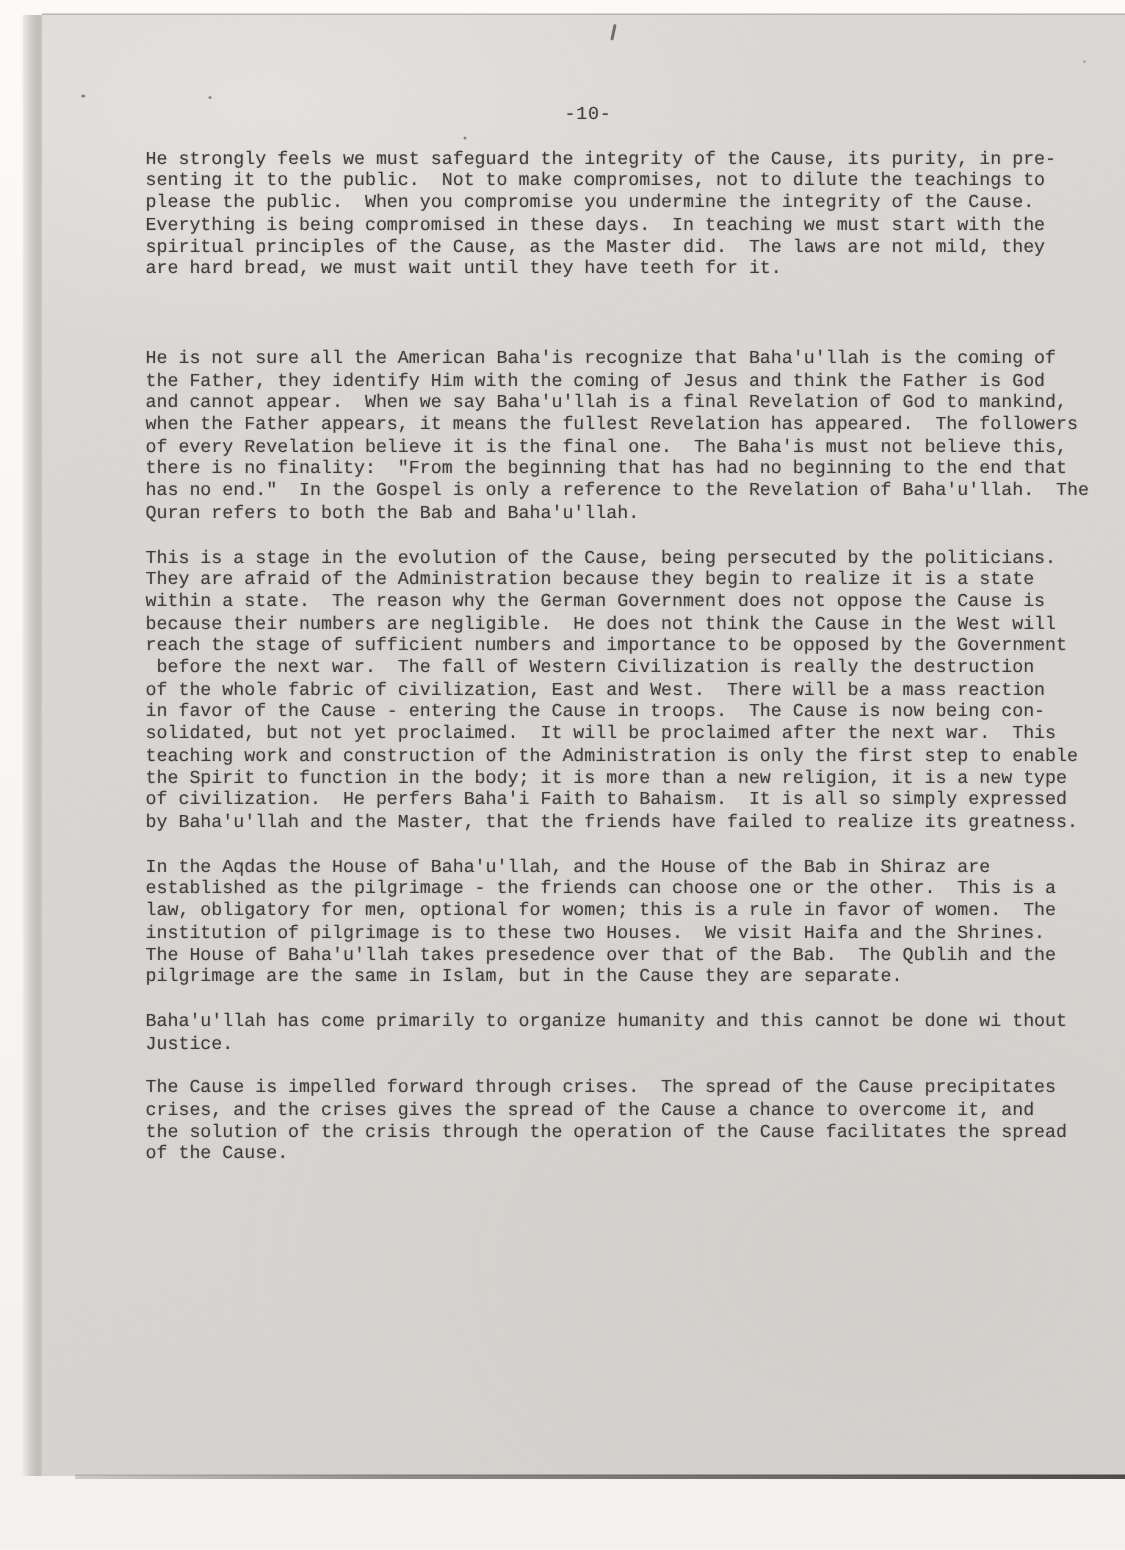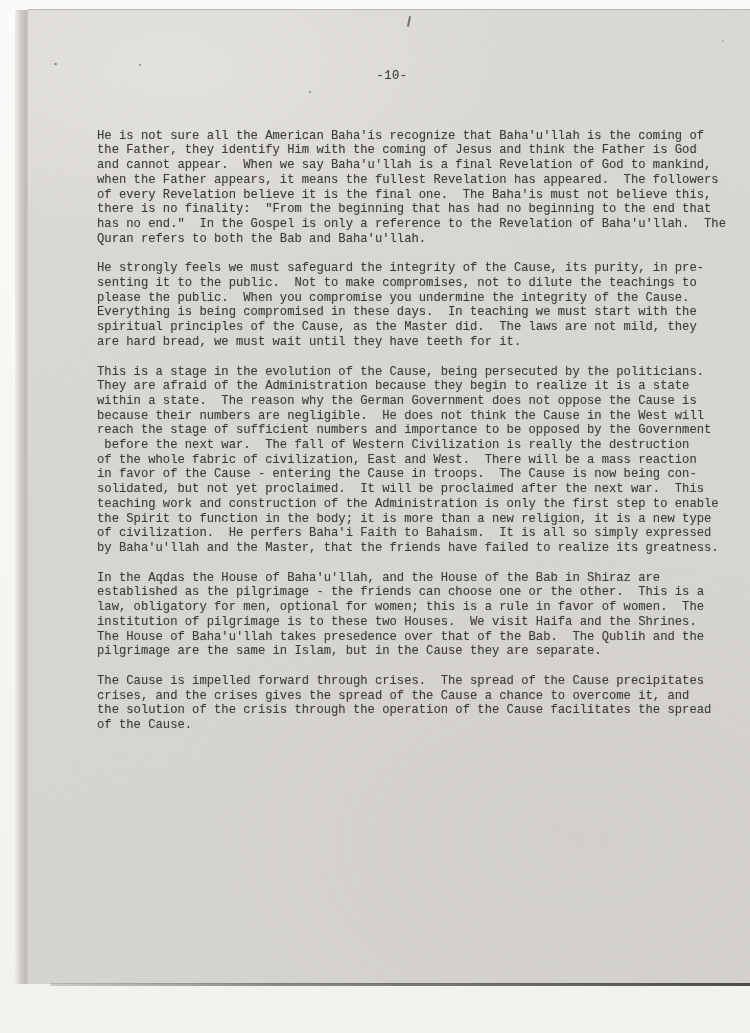--- a/index.html
+++ b/index.html
@@ -105,53 +105,55 @@
       <feColorMatrix in="n" type="saturate" values="0"></feColorMatrix>
       <feComponentTransfer>
           <feFuncA type="linear" slope="0.07" intercept="0"></feFuncA>
         </feComponentTransfer>
     </filter>
     <rect width="100%" height="100%" filter="url(#grain)"></rect>
   </svg>
 
   <div class="content">
     <div class="pagenum">-10-</div>
+    <p class="para">He strongly feels we must safeguard the integrity of the Cause, its purity, in pre-
+senting it to the public.  Not to make compromises, not to dilute the teachings to
+please the public.  When you compromise you undermine the integrity of the Cause.
+Everything is being compromised in these days.  In teaching we must start with the
+spiritual principles of the Cause, as the Master did.  The laws are not mild, they
+are hard bread, we must wait until they have teeth for it.</p>
     <p class="para first">He is not sure all the American Baha'is recognize that Baha'u'llah is the coming of
 the Father, they identify Him with the coming of Jesus and think the Father is God
 and cannot appear.  When we say Baha'u'llah is a final Revelation of God to mankind,
 when the Father appears, it means the fullest Revelation has appeared.  The followers
 of every Revelation believe it is the final one.  The Baha'is must not believe this,
 there is no finality:  "From the beginning that has had no beginning to the end that
 has no end."  In the Gospel is only a reference to the Revelation of Baha'u'llah.  The
 Quran refers to both the Bab and Baha'u'llah.</p>
-    <p class="para">He strongly feels we must safeguard the integrity of the Cause, its purity, in pre-
-senting it to the public.  Not to make compromises, not to dilute the teachings to
-please the public.  When you compromise you undermine the integrity of the Cause.
-Everything is being compromised in these days.  In teaching we must start with the
-spiritual principles of the Cause, as the Master did.  The laws are not mild, they
-are hard bread, we must wait until they have teeth for it.</p>
     <p class="para">This is a stage in the evolution of the Cause, being persecuted by the politicians.
 They are afraid of the Administration because they begin to realize it is a state
 within a state.  The reason why the German Government does not oppose the Cause is
 because their numbers are negligible.  He does not think the Cause in the West will
 reach the stage of sufficient numbers and importance to be opposed by the Government
  before the next war.  The fall of Western Civilization is really the destruction
 of the whole fabric of civilization, East and West.  There will be a mass reaction
 in favor of the Cause - entering the Cause in troops.  The Cause is now being con-
 solidated, but not yet proclaimed.  It will be proclaimed after the next war.  This
 teaching work and construction of the Administration is only the first step to enable
 the Spirit to function in the body; it is more than a new religion, it is a new type
 of civilization.  He perfers Baha'i Faith to Bahaism.  It is all so simply expressed
 by Baha'u'llah and the Master, that the friends have failed to realize its greatness.</p>
     <p class="para">In the Aqdas the House of Baha'u'llah, and the House of the Bab in Shiraz are
 established as the pilgrimage - the friends can choose one or the other.  This is a
 law, obligatory for men, optional for women; this is a rule in favor of women.  The
 institution of pilgrimage is to these two Houses.  We visit Haifa and the Shrines.
 The House of Baha'u'llah takes presedence over that of the Bab.  The Qublih and the
 pilgrimage are the same in Islam, but in the Cause they are separate.</p>
+    <p class="para">Baha'u'llah has come primarily to organize humanity and this cannot be done wi thout
+Justice.</p>
     <p class="para">The Cause is impelled forward through crises.  The spread of the Cause precipitates
 crises, and the crises gives the spread of the Cause a chance to overcome it, and
 the solution of the crisis through the operation of the Cause facilitates the spread
 of the Cause.</p>
   </div>
 
   <div class="speck stroke" style="left:380px; top:6px; width:2px; height:11px;"></div>
   <div class="speck" style="left:281px; top:81px; width:2px; height:2px;"></div>
   <div class="speck" style="left:26px; top:53px; width:3px; height:2px;"></div>
   <div class="speck" style="left:111px; top:54px; width:2px; height:2px;"></div>

